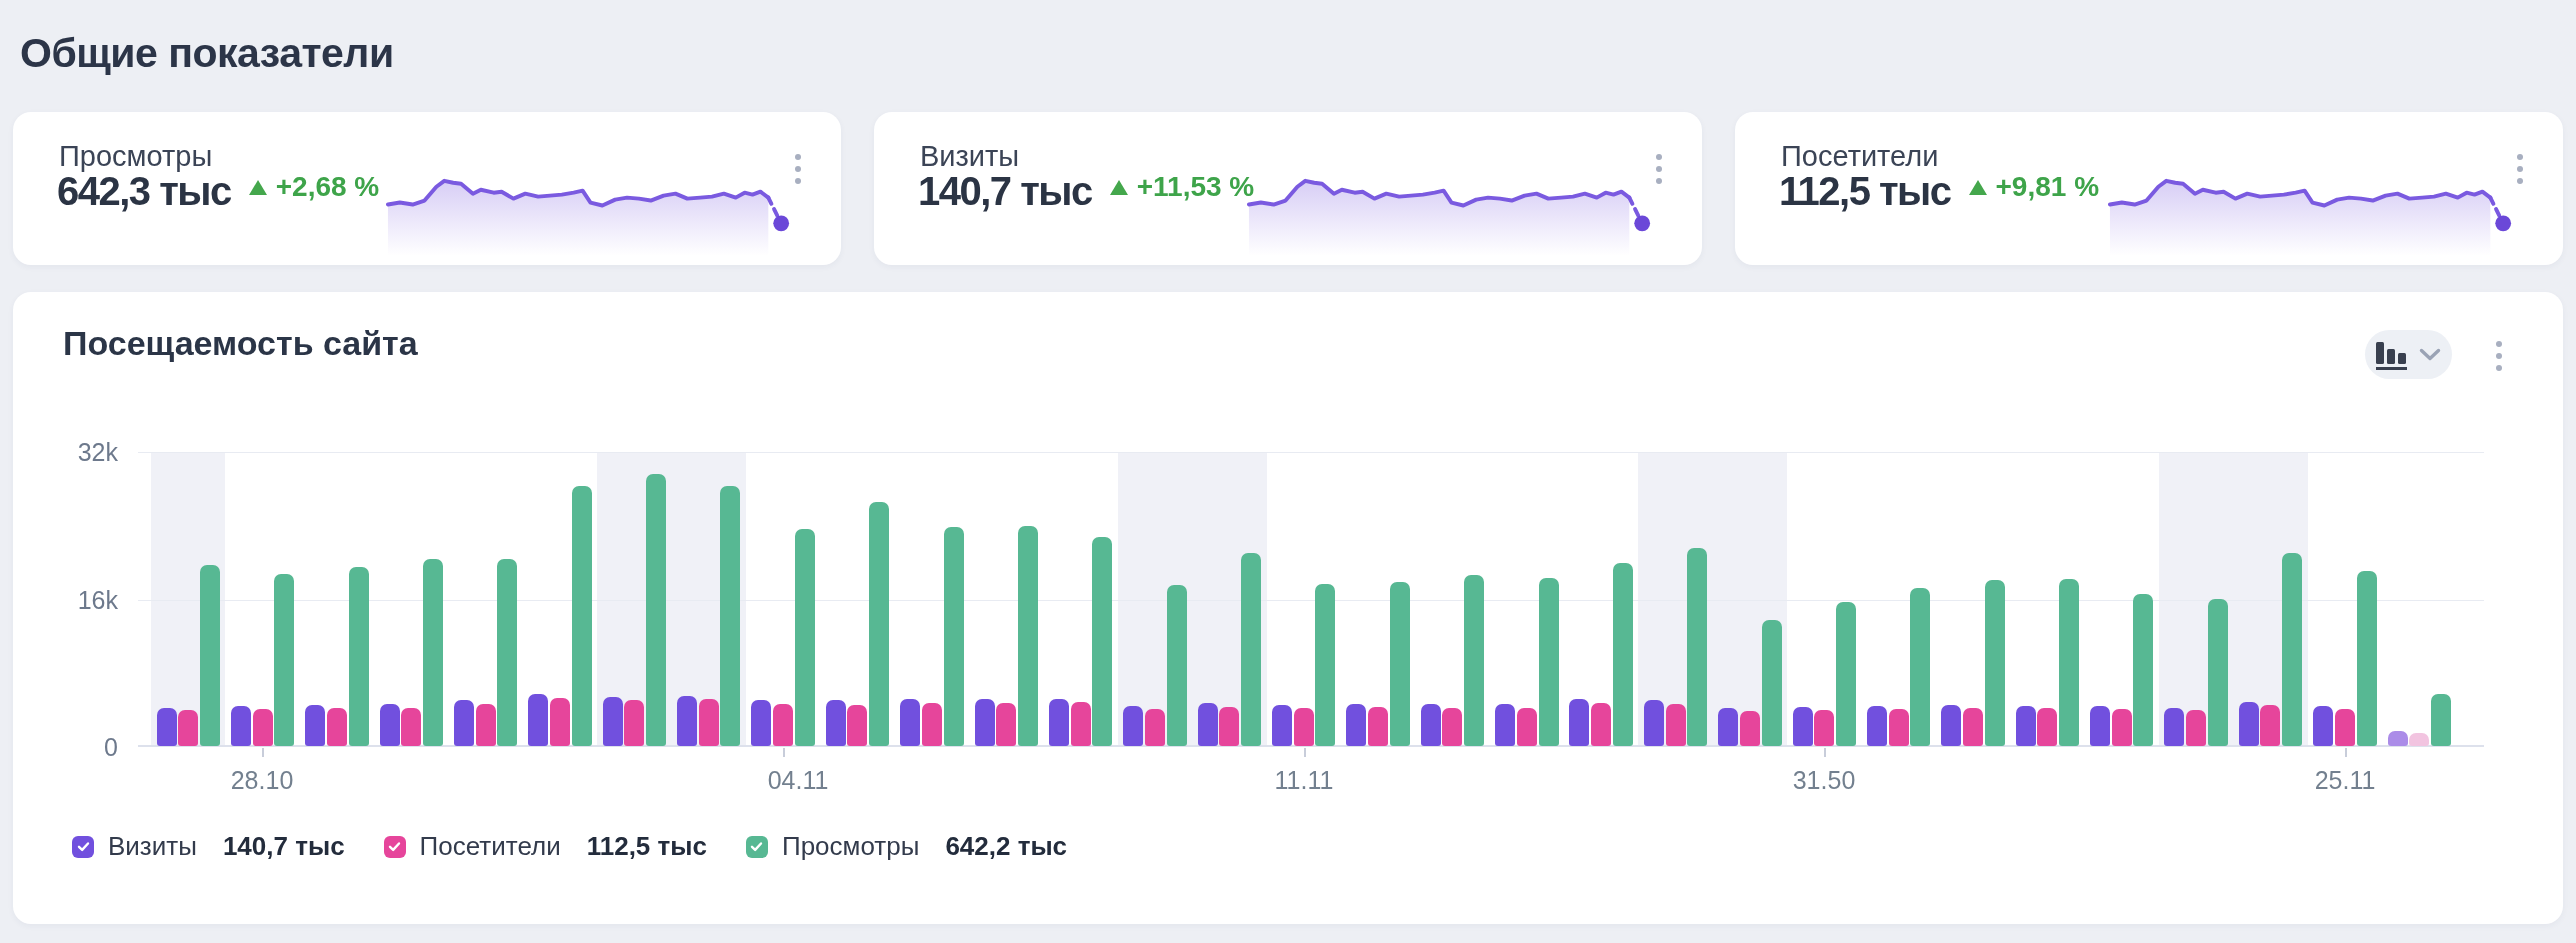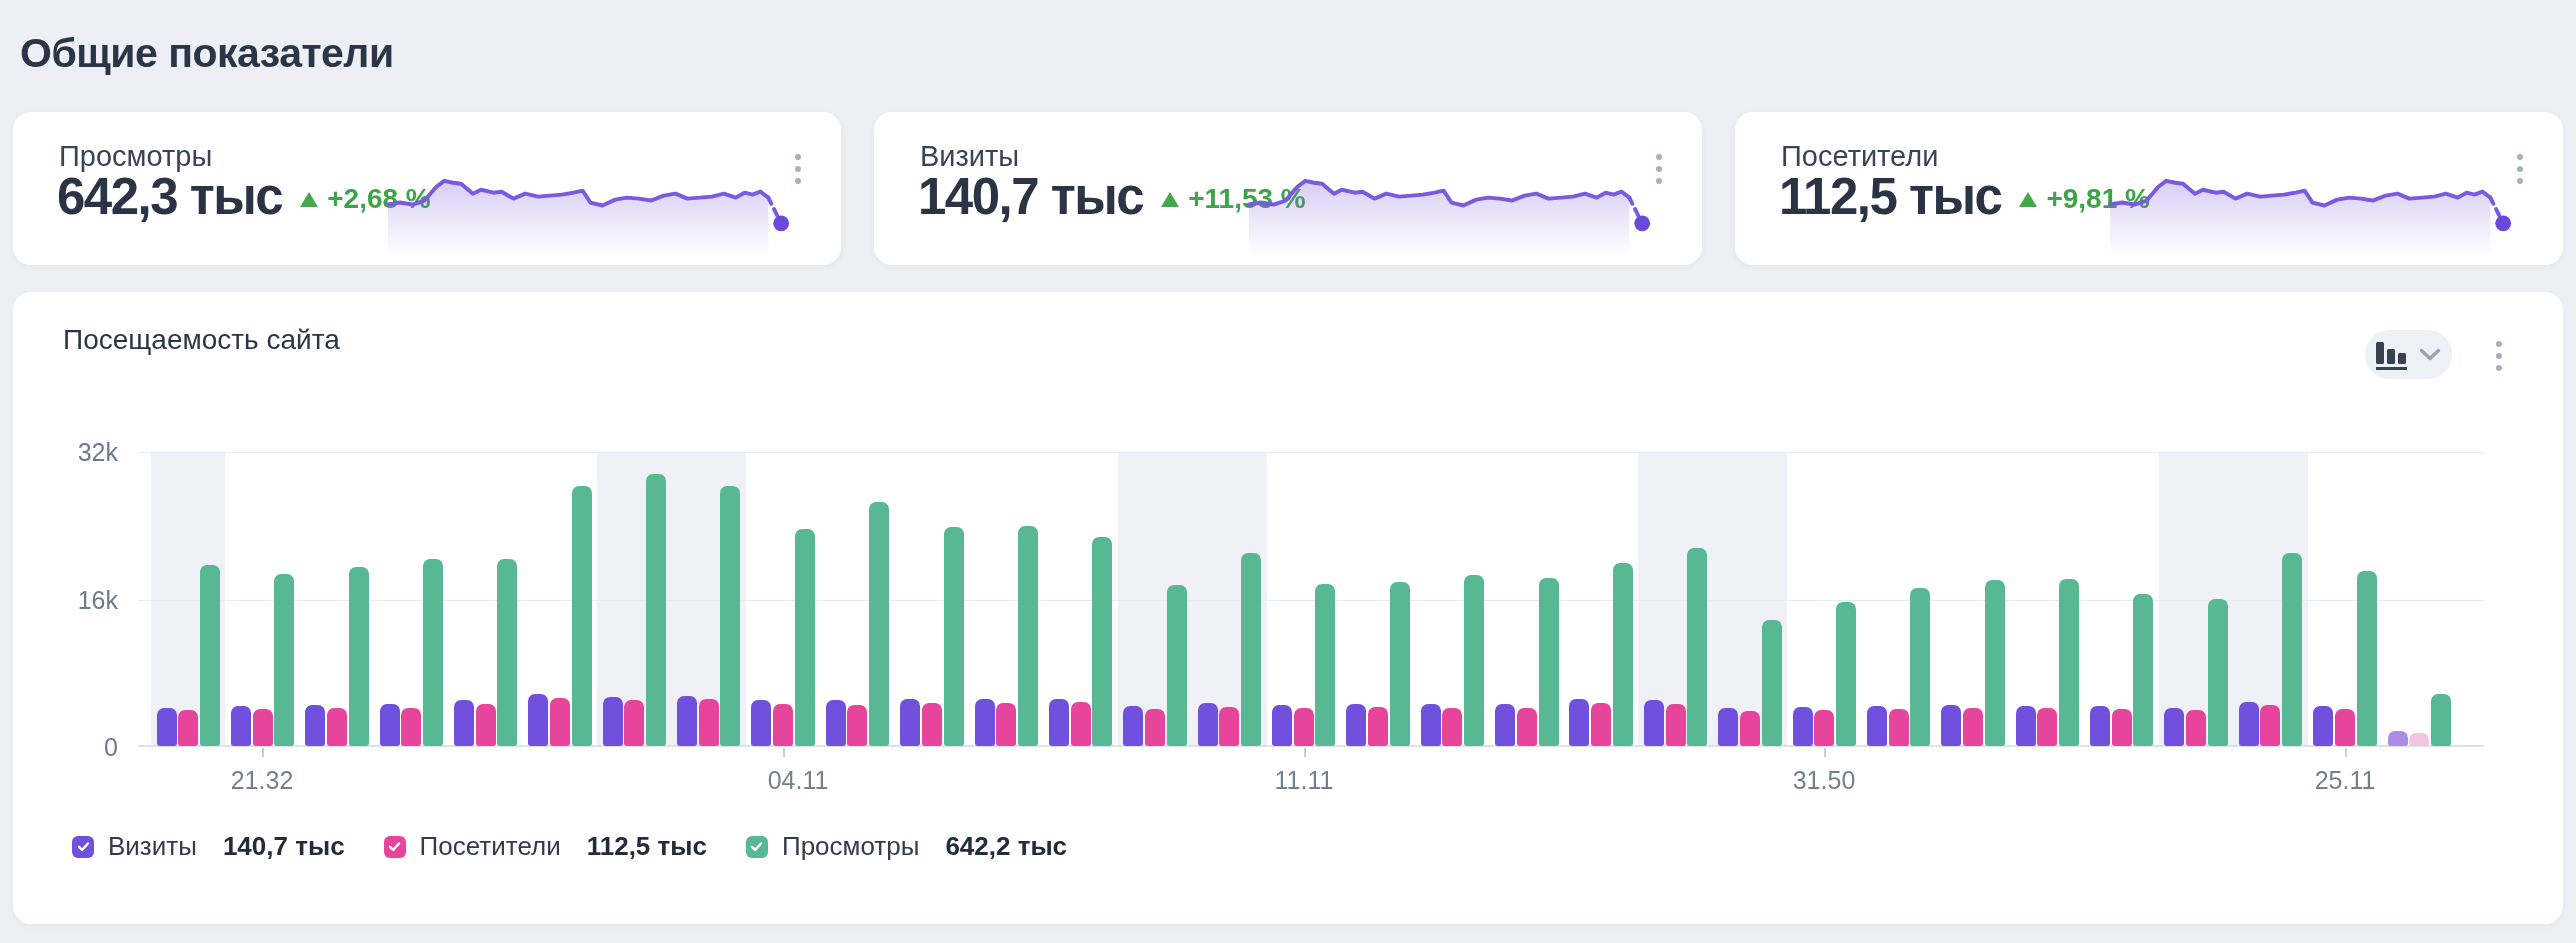--- a/index.html
+++ b/index.html
@@ -8,31 +8,31 @@
     background:#edeff4;color:#2b3444;
     font-family:"Liberation Sans", sans-serif;
   }
   .h1{position:absolute;left:20px;top:30px;font-size:41px;font-weight:bold;color:#2c3548;letter-spacing:-0.5px}
 
   
   .kpi-row{position:absolute;left:13px;top:112px;width:2550px;height:153px;display:flex;gap:33px}
   .card{position:relative;flex:1;background:#fff;border-radius:18px;box-shadow:0 2px 6px rgba(45,60,95,0.05)}
   .kpi-label{position:absolute;left:46px;top:28px;font-size:29px;color:#3b4456}
   .kpi-value-row{position:absolute;left:44px;top:57px;display:flex;align-items:flex-end}
-  .kpi-value{font-size:51px;font-weight:bold;letter-spacing:-1.5px;color:#2b3444;line-height:1.1}
+  .kpi-value{font-size:40px;font-weight:bold;letter-spacing:-1.5px;color:#2b3444;line-height:1.1}
   .delta{display:flex;align-items:center;margin:0 0 10px 18px}
   .tri{width:0;height:0;border-left:9px solid transparent;border-right:9px solid transparent;border-bottom:15px solid #44a74c;margin-right:9px}
   .delta-text{font-size:28px;font-weight:600;color:#3ea44a;white-space:nowrap}
   .spark{position:absolute;left:373px;top:45px;width:409px;height:99px}
   .dots{position:absolute;right:34px;top:36px;display:flex;flex-direction:column;gap:6px;padding:6px;cursor:pointer}
   .dots i{width:6px;height:6px;border-radius:50%;background:#a8afc0}
 
   
   .main-card{position:absolute;left:13px;top:292px;width:2550px;height:632px;background:#fff;border-radius:18px;box-shadow:0 2px 6px rgba(45,60,95,0.05)}
-  .chart-title{position:absolute;left:50px;top:32px;font-size:28px;font-weight:400;color:#2b3547}
+  .chart-title{position:absolute;left:50px;top:32px;font-size:34px;font-weight:700;color:#2b3547}
   .pill{position:absolute;right:111px;top:38px;width:87px;height:49px;border-radius:25px;background:#edf0f5;display:flex;align-items:center;justify-content:center;gap:11px;cursor:pointer}
   .bar-ico{position:relative;width:32px;height:30px}
   .bar-ico i{position:absolute;bottom:6px;width:8px;background:#39404f;border-radius:1.5px}
   .bar-ico u{position:absolute;left:0;bottom:0;width:31px;height:3px;background:#39404f}
   .main-dots{position:absolute;right:55px;top:43px}
 
   
   #plot{position:absolute;left:125px;top:160px;width:2346px;height:295px}
   .band{position:absolute;top:0;height:295px;background:#f0f1f7}
   .grid{position:absolute;left:0;width:100%;height:1px;background:#e8ebf2}
@@ -261,21 +261,21 @@
       <div class="bar" style="left: 2101px; height: 44px; background: rgb(113, 80, 222);"></div>
       <div class="bar" style="left: 2122px; height: 41px; background: rgb(230, 69, 155);"></div>
       <div class="bar" style="left: 2144px; height: 193px; background: rgb(87, 184, 147);"></div>
       <div class="bar" style="left: 2175px; height: 40px; background: rgb(113, 80, 222);"></div>
       <div class="bar" style="left: 2197px; height: 37px; background: rgb(230, 69, 155);"></div>
       <div class="bar" style="left: 2219px; height: 175px; background: rgb(87, 184, 147);"></div>
       <div class="bar" style="left: 2250px; height: 15px; background: rgb(171, 140, 232);"></div>
       <div class="bar" style="left: 2271px; height: 13px; background: rgb(242, 196, 224);"></div>
       <div class="bar" style="left: 2293px; height: 52px; background: rgb(87, 184, 147);"></div>
       <div class="xtick" style="left: 124px;"></div>
-      <div class="xlab" style="left: 124px;">21.32</div>
+      <div class="xlab" style="left: 124px;">28.10</div>
       <div class="xtick" style="left: 645px;"></div>
       <div class="xlab" style="left: 645px; margin-left: 15px;">04.11</div>
       <div class="xtick" style="left: 1166px;"></div>
       <div class="xlab" style="left: 1166px;">11.11</div>
       <div class="xtick" style="left: 1686px;"></div>
       <div class="xlab" style="left: 1686px;">31.50</div>
       <div class="xtick" style="left: 2207px;"></div>
       <div class="xlab" style="left: 2207px;">25.11</div>
     </div>
 

